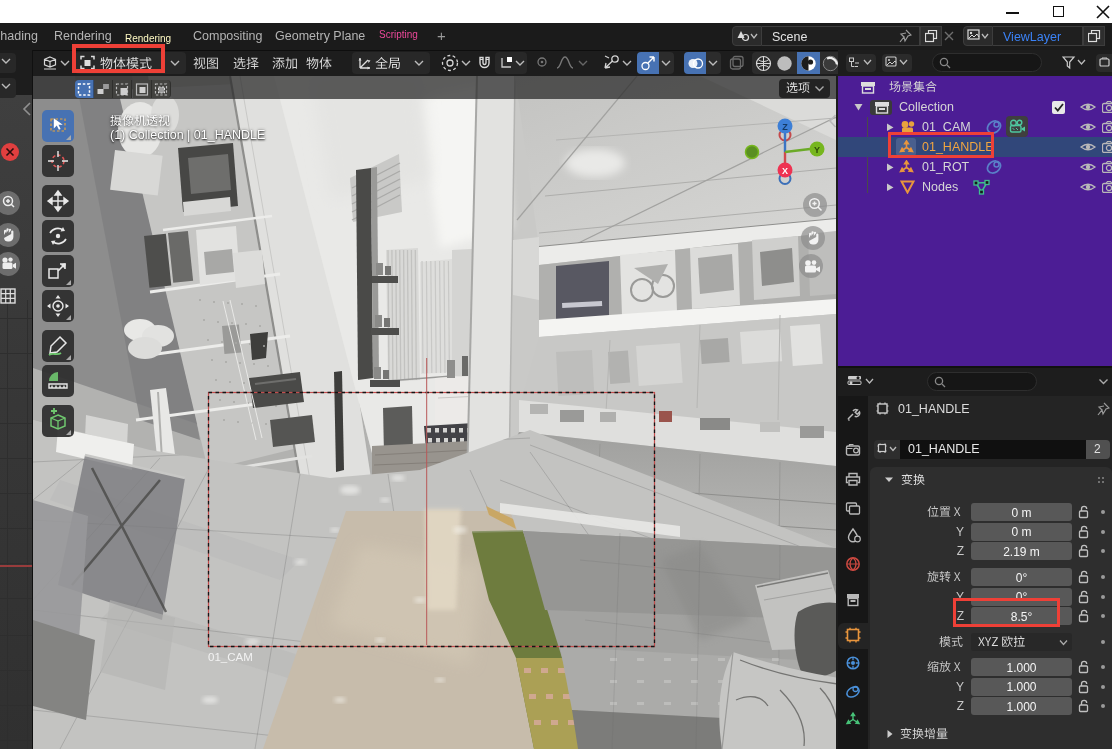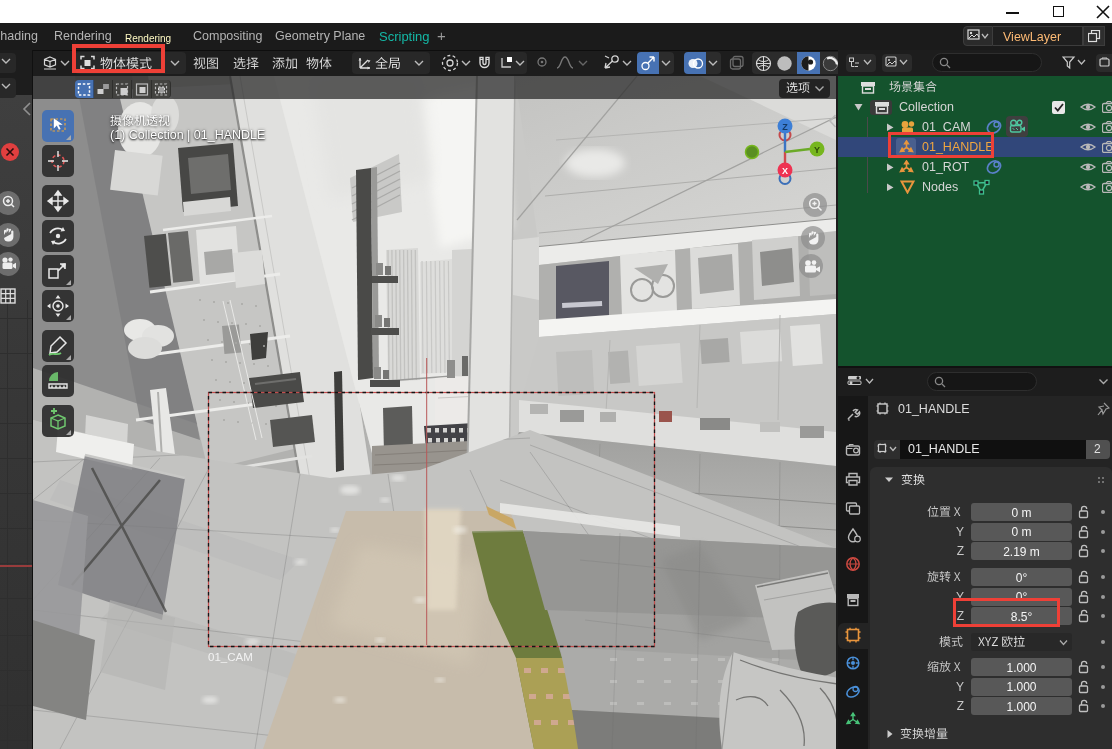--- a/index.html
+++ b/index.html
@@ -13,33 +13,54 @@
     <div class="abs" style="left:1053px;top:6px;width:11px;height:11px;border:1.6px solid #111"></div>
     <svg class="abs" style="left:1096px;top:5px" width="14" height="14">
       <path d="M1 1 L13 13 M13 1 L1 13" stroke="#111" stroke-width="1.6"></path>
     </svg>
     <div class="abs" style="left:0;top:23px;width:1112px;height:27px;background:#1b1b1b;overflow:hidden">
       <div class="txt" style="left:-8px;top:6px;font-size:12.5px;color:#b4b4b4">Shading</div>
       <div class="txt" style="left:54px;top:6px;font-size:12.5px;color:#b4b4b4">Rendering</div>
       <div class="txt" style="left:125px;top:10px;font-size:10px;color:#fef9c3">Rendering</div>
       <div class="txt" style="left:193px;top:6px;font-size:12.5px;color:#b4b4b4">Compositing</div>
       <div class="txt" style="left:275px;top:6px;font-size:12.5px;color:#b4b4b4">Geometry Plane</div>
-      <div class="txt" style="left:379px;top:6px;font-size:13px;color:#14b8a6">Scripting</div>
+      <div class="txt" style="left:379px;top:6px;font-size:10px;color:#ec4899">Scripting</div>
       <div class="txt" style="left:437px;top:4px;font-size:15px;color:#9a9a9a">+</div>
+    </div>
+    <div class="abs" style="left:732px;top:26px;width:222px;height:20px">
+      <div class="abs" style="left:0;top:0;width:30px;height:20px;background:#2b2b2b;border:1px solid #3d3d3d;border-radius:4px 0 0 4px"></div>
+      <svg class="abs" style="left:4px;top:3px" width="22" height="14">
+        <path d="M5 2 L8.5 9 L1.5 9 Z" fill="#ddd"></path>
+        <circle cx="9.5" cy="8.5" r="3" fill="none" stroke="#ddd" stroke-width="1.2"></circle>
+        <path d="M15 5 l3 4 l3 -4" fill="none" stroke="#bbb" stroke-width="1.3"></path>
+      </svg>
+      <div class="abs" style="left:30px;top:0;width:158px;height:20px;background:#1f1f1f;border:1px solid #3d3d3d;border-left:none"></div>
+      <div class="txt" style="left:40px;top:3.5px;font-size:12.5px;color:#e2e2e2">Scene</div>
+      <svg class="abs" style="left:166px;top:3px" width="14" height="14">
+        <path d="M8 1 L13 6 L10 7 L7 12 L6 8 L2 13 M6 8 L3 5 L8 4" fill="none" stroke="#999" stroke-width="1.2"></path>
+      </svg>
+      <div class="abs" style="left:188px;top:0;width:22px;height:20px;background:#2e2e2e;border:1px solid #3d3d3d;border-radius:0"></div>
+      <svg class="abs" style="left:193px;top:4px" width="13" height="13">
+        <rect x="3.5" y="0.5" width="8" height="8" fill="none" stroke="#ddd" stroke-width="1.2"></rect>
+        <rect x="0.5" y="3.5" width="8" height="8" fill="#2e2e2e" stroke="#ddd" stroke-width="1.2"></rect>
+      </svg>
+      <svg class="abs" style="left:212px;top:5px" width="11" height="11">
+        <path d="M1 1 L9 9 M9 1 L1 9" stroke="#6e6e6e" stroke-width="1.4"></path>
+      </svg>
     </div>
     <div class="abs" style="left:963px;top:26px;width:145px;height:20px">
       <div class="abs" style="left:0;top:0;width:30px;height:20px;background:#2b2b2b;border:1px solid #3d3d3d;border-radius:4px 0 0 4px"></div>
       <svg class="abs" style="left:4px;top:3px" width="22" height="14">
         <rect x="1" y="1" width="11" height="9" fill="none" stroke="#ddd" stroke-width="1.2"></rect>
         <circle cx="4" cy="4" r="1.2" fill="#ddd"></circle>
         <path d="M2 9 l3-3 2 2 3-3 2 3" fill="none" stroke="#ddd" stroke-width="1"></path>
         <path d="M15 5 l3 4 l3 -4" fill="none" stroke="#bbb" stroke-width="1.3"></path>
       </svg>
       <div class="abs" style="left:30px;top:0;width:90px;height:20px;background:#1f1f1f;border:1px solid #3d3d3d;border-left:none"></div>
-      <div class="txt" style="left:40px;top:3.5px;font-size:12.5px;color:#fdba74">ViewLayer</div>
+      <div class="txt" style="left:40px;top:3.5px;font-size:12.5px;color:#3b82f6">ViewLayer</div>
       <div class="abs" style="left:120px;top:0;width:22px;height:20px;background:#2e2e2e;border:1px solid #3d3d3d"></div>
       <svg class="abs" style="left:125px;top:4px" width="13" height="13">
         <rect x="3.5" y="0.5" width="8" height="8" fill="none" stroke="#ddd" stroke-width="1.2"></rect>
         <rect x="0.5" y="3.5" width="8" height="8" fill="#2e2e2e" stroke="#ddd" stroke-width="1.2"></rect>
       </svg>
     </div>
     <div class="abs" style="left:0;top:50px;width:1112px;height:26px;background:#1d1d1d"></div>
     <div class="abs" style="left:0;top:50px;width:1112px;height:1px;background:#0e0e0e"></div>
     <svg class="abs" style="left:42px;top:55px" width="18" height="16">
       <path d="M8 2 l5.5 2.3 v5.5 L8 12 l-5.5 -2.2 V4.3 Z M2.5 4.3 L8 6.6 l5.5 -2.3 M8 6.6 V12" fill="none" stroke="#d5d5d5" stroke-width="1.2"></path>
@@ -635,21 +656,21 @@
     <div class="abs" style="left:799px;top:254px;width:24px;height:24px;border-radius:50%;background:rgba(138,138,138,0.68)"></div>
     <svg class="abs" style="left:802px;top:259px" width="19" height="15">
       <circle cx="6" cy="4" r="2.8" fill="#f2f2f2"></circle>
       <circle cx="12" cy="3.6" r="2.3" fill="#f2f2f2"></circle>
       <rect x="3" y="6.5" width="11" height="7" rx="1.5" fill="#f2f2f2"></rect>
       <path d="M14 9.5 l4 -2.2 v6 l-4 -2.2" fill="#f2f2f2"></path>
     </svg>
     <svg class="abs" style="left:828px;top:114px" width="9" height="14">
       <path d="M7.5 1 L2 7 L7.5 13" fill="none" stroke="#b9b9b9" stroke-width="1.6"></path>
     </svg>
-    <div class="abs" style="left:838px;top:50px;width:274px;height:317px;background:#14532d;overflow:hidden">
+    <div class="abs" style="left:838px;top:50px;width:274px;height:317px;background:#4c1d95;overflow:hidden">
       <div class="abs" style="left:0;top:0;width:274px;height:26px;background:#1d1d1d"></div>
       <div class="abs" style="left:8px;top:4px;width:30px;height:18px;background:#2b2b2b;border-radius:4px"></div>
       <svg class="abs" style="left:11px;top:7px" width="26" height="12">
         <rect x="0.5" y="1" width="4" height="3.5" fill="none" stroke="#ccc"></rect>
         <path d="M2.5 4.5 v5 h3 M6 6 h4 M6 9.5 h3" stroke="#ccc" fill="none"></path>
         <path d="M15 3 l3.5 4 l3.5 -4" fill="none" stroke="#bbb" stroke-width="1.3"></path>
       </svg>
       <div class="abs" style="left:44px;top:4px;width:30px;height:18px;background:#2b2b2b;border-radius:4px"></div>
       <svg class="abs" style="left:47px;top:6px" width="26" height="14">
         <rect x="1" y="1" width="10" height="9" rx="1" fill="none" stroke="#ccc" stroke-width="1.1"></rect>

